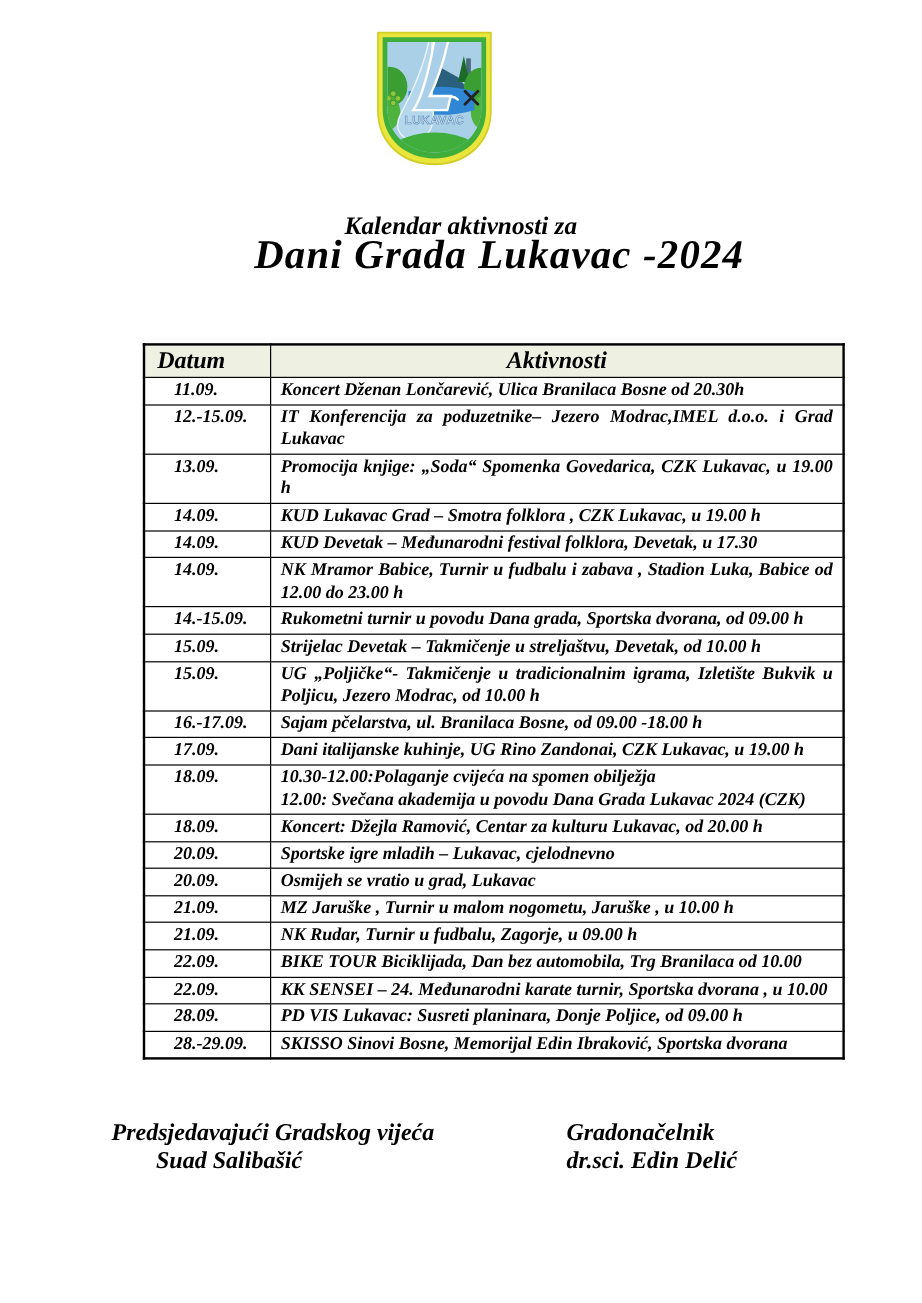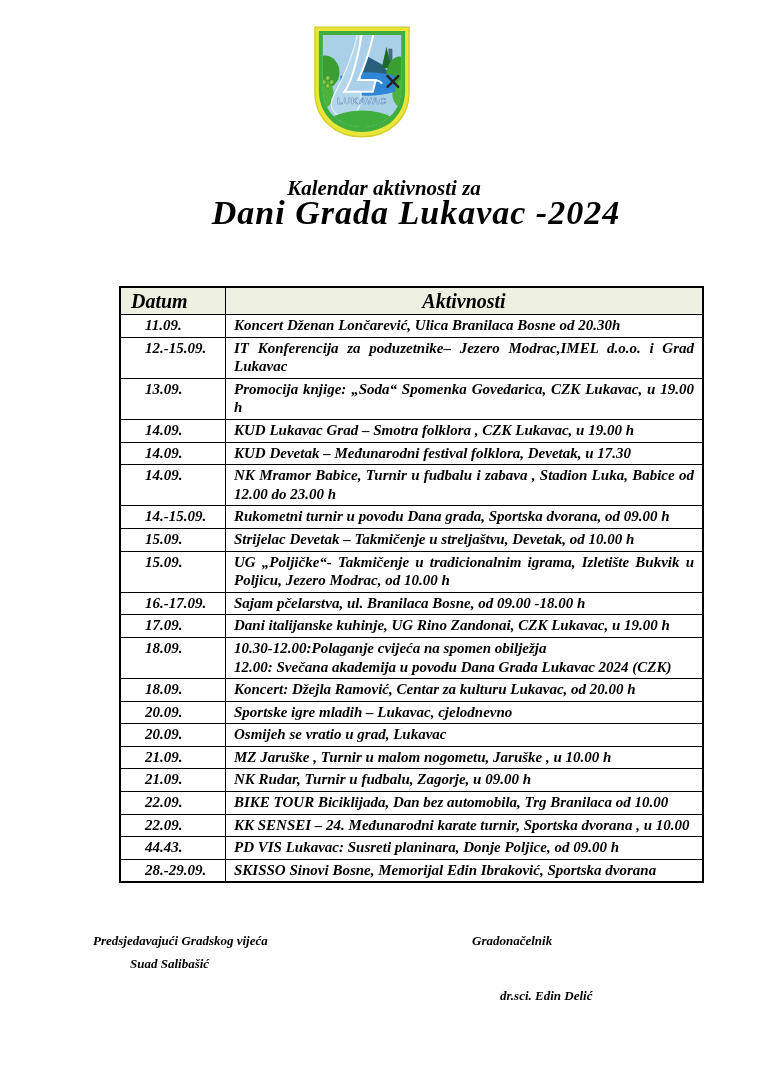--- a/index.html
+++ b/index.html
@@ -27,25 +27,25 @@
   }
   table.cal th.c-date{width:88px;text-align:left;padding-left:10px;}
   table.cal th.c-act{text-align:center;}
   table.cal td{
     border:1px solid #000;vertical-align:top;
     padding:1px 8px 2px;line-height:18.6px;
   }
   table.cal td.date{padding-left:24px;white-space:nowrap;}
   table.cal td.act{text-align:justify;white-space:pre-line;}
   table.cal{border:2px solid #000;}
-  .sig{position:absolute;font-style:italic;font-weight:bold;font-size:13px;}
+  .sig{position:absolute;font-style:italic;font-weight:bold;font-size:20px;}
   #sig-lt{left:93px;top:933px;}
   #sig-ln{left:130px;top:956px;}
   #sig-rt{left:472px;top:933px;}
-  #sig-rn{left:500px;top:956px;margin-top:32px;}
+  #sig-rn{left:472px;top:956px;}
 </style>
 </head>
 <body>
 
 <div class="logo-wrap">
   <svg width="98" height="114" viewBox="0 0 100 116">
     <defs>
       <clipPath id="innerShield">
         <path d="M10,10 H90 V66 C90,89 72,104 50,104 C28,104 10,89 10,66 Z"></path>
       </clipPath>
@@ -177,21 +177,21 @@
       </tr>
       <tr>
         <td class="date">22.09.</td>
         <td class="act">BIKE TOUR Biciklijada, Dan bez automobila, Trg Branilaca od 10.00</td>
       </tr>
       <tr>
         <td class="date">22.09.</td>
         <td class="act">KK SENSEI – 24. Međunarodni karate turnir, Sportska dvorana , u 10.00</td>
       </tr>
       <tr>
-        <td class="date">44.43.</td>
+        <td class="date">28.09.</td>
         <td class="act">PD VIS Lukavac: Susreti planinara, Donje Poljice, od 09.00 h</td>
       </tr>
       <tr>
         <td class="date">28.-29.09.</td>
         <td class="act">SKISSO Sinovi Bosne, Memorijal Edin Ibraković, Sportska dvorana</td>
       </tr>
     </tbody>
 </table>
 
 <div class="sig" id="sig-lt">Predsjedavajući Gradskog vijeća</div>

